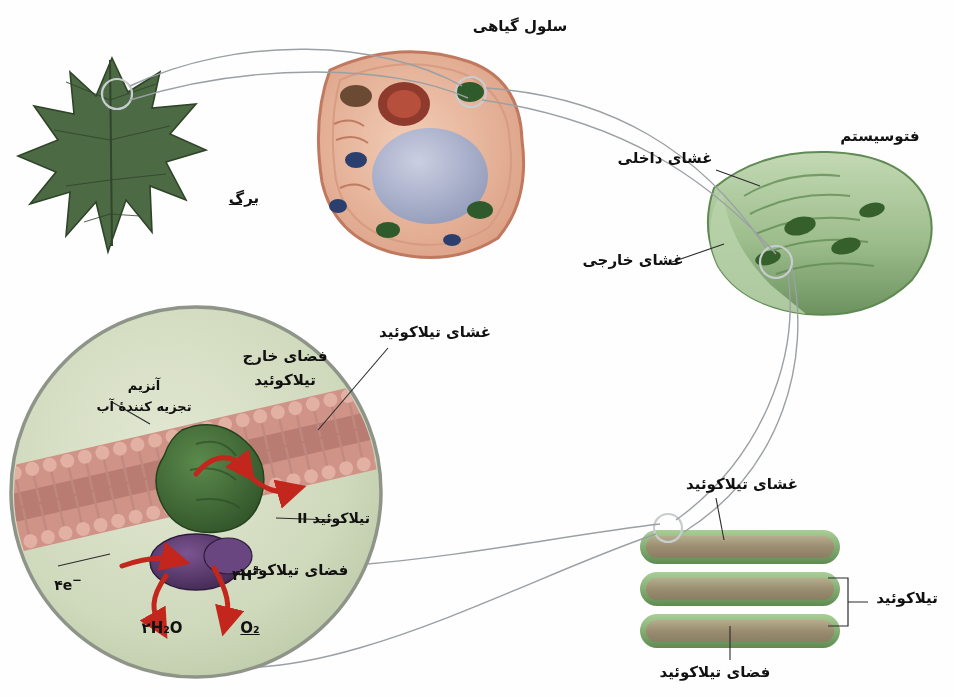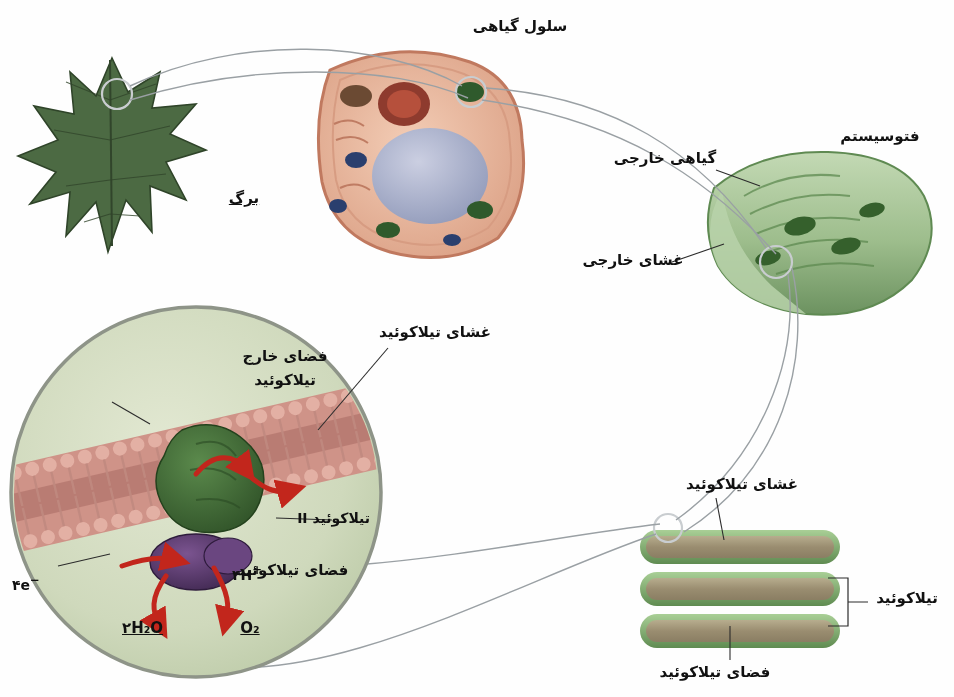--- a/index.html
+++ b/index.html
@@ -250,43 +250,45 @@
     </g>
   </svg>
 
 
   <div class="lbl rtl t15" style="left:214px; top:188px; width:60px;text-decoration:underline;">برگ</div>
 
   <div class="lbl rtl t15" style="left:460px; top:16px; width:120px;">سلول گیاهی</div>
 
   <div class="lbl rtl t15" style="left:820px; top:126px; width:120px;">فتوسیستم</div>
 
-  <div class="lbl rtl t15" style="left:610px; top:148px; width:110px;">گیاهی خارجی</div>
+  <div class="lbl rtl t15" style="left:610px; top:148px; width:110px;">غشای داخلی</div>
 
   <div class="lbl rtl t15" style="left:578px; top:250px; width:110px;">غشای خارجی</div>
 
   <div class="lbl rtl t15" style="left:370px; top:322px; width:130px;">غشای تیلاکوئید</div>
 
   <div class="lbl rtl t15" style="left:226px; top:344px; width:118px; line-height:1.6;">فضای خارج
 تیلاکوئید</div>
 
+  <div class="lbl rtl t13" style="left:74px; top:376px; width:140px; line-height:1.6;">آنزیم
+تجزیه کنندهٔ آب</div>
 
   <div class="lbl rtl t14" style="left:276px; top:508px; width:94px; text-align:right;">تیلاکوئید II</div>
 
   <div class="lbl rtl t15" style="left:228px; top:560px; width:130px;">فضای تیلاکوئید</div>
 
-  <div class="lbl t14" style="left:12px; top:552px; width:70px; text-align:left; direction:ltr;">
+  <div class="lbl t14" style="left:12px; top:552px; width:70px; text-align:right; direction:ltr;">
     <span>۴e</span><sup>−</sup>
   </div>
 
   <div class="lbl t14" style="left:232px; top:542px; width:70px; text-align:left; direction:ltr;">
     <span>۴H</span><sup>+</sup>
   </div>
 
-  <div class="lbl t15" style="left:122px; top:618px; width:80px; direction:ltr; text-align:left;text-decoration:underline;">۲H₂O</div>
+  <div class="lbl t15" style="left:122px; top:618px; width:80px; direction:ltr; text-align:center;">۲H₂O</div>
 
   <div class="lbl t15" style="left:220px; top:618px; width:60px; direction:ltr; text-align:center;text-decoration:underline;">O₂</div>
 
   <div class="lbl rtl t15" style="left:672px; top:474px; width:140px;">غشای تیلاکوئید</div>
 
   <div class="lbl rtl t15" style="left:862px; top:588px; width:90px;">تیلاکوئید</div>
 
   <div class="lbl rtl t15" style="left:640px; top:662px; width:150px;">فضای تیلاکوئید</div>
 
 </div>

